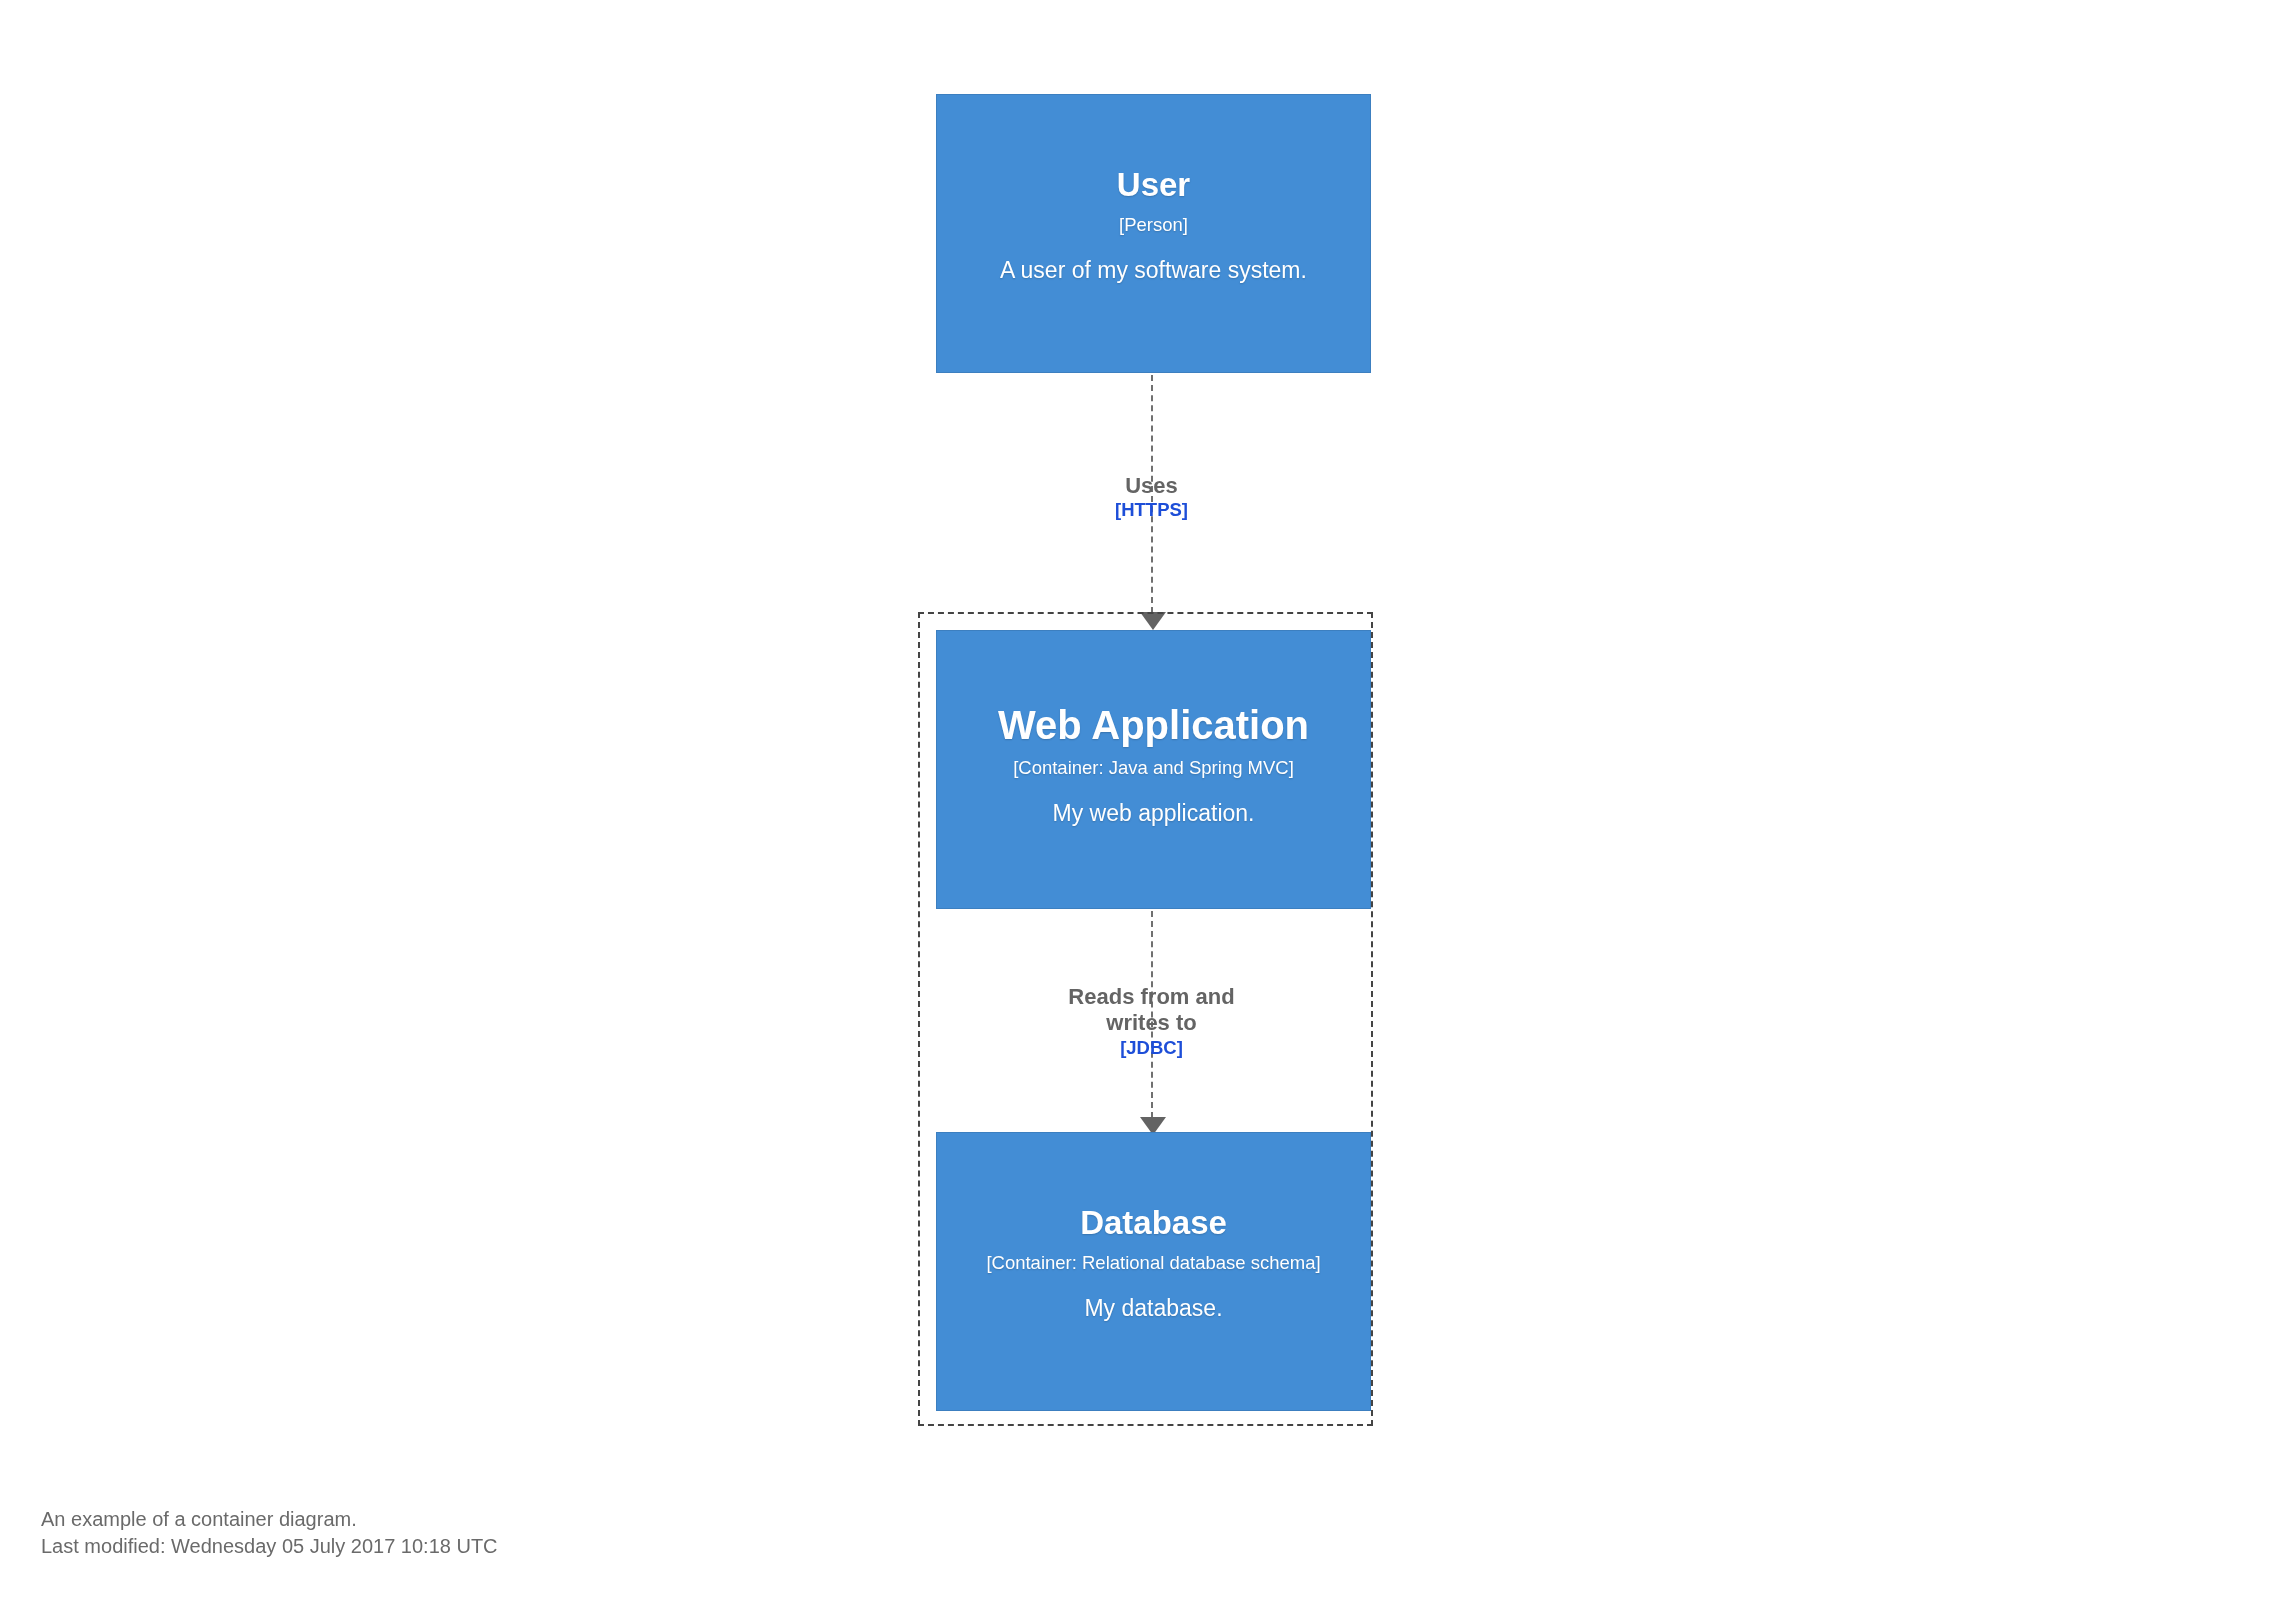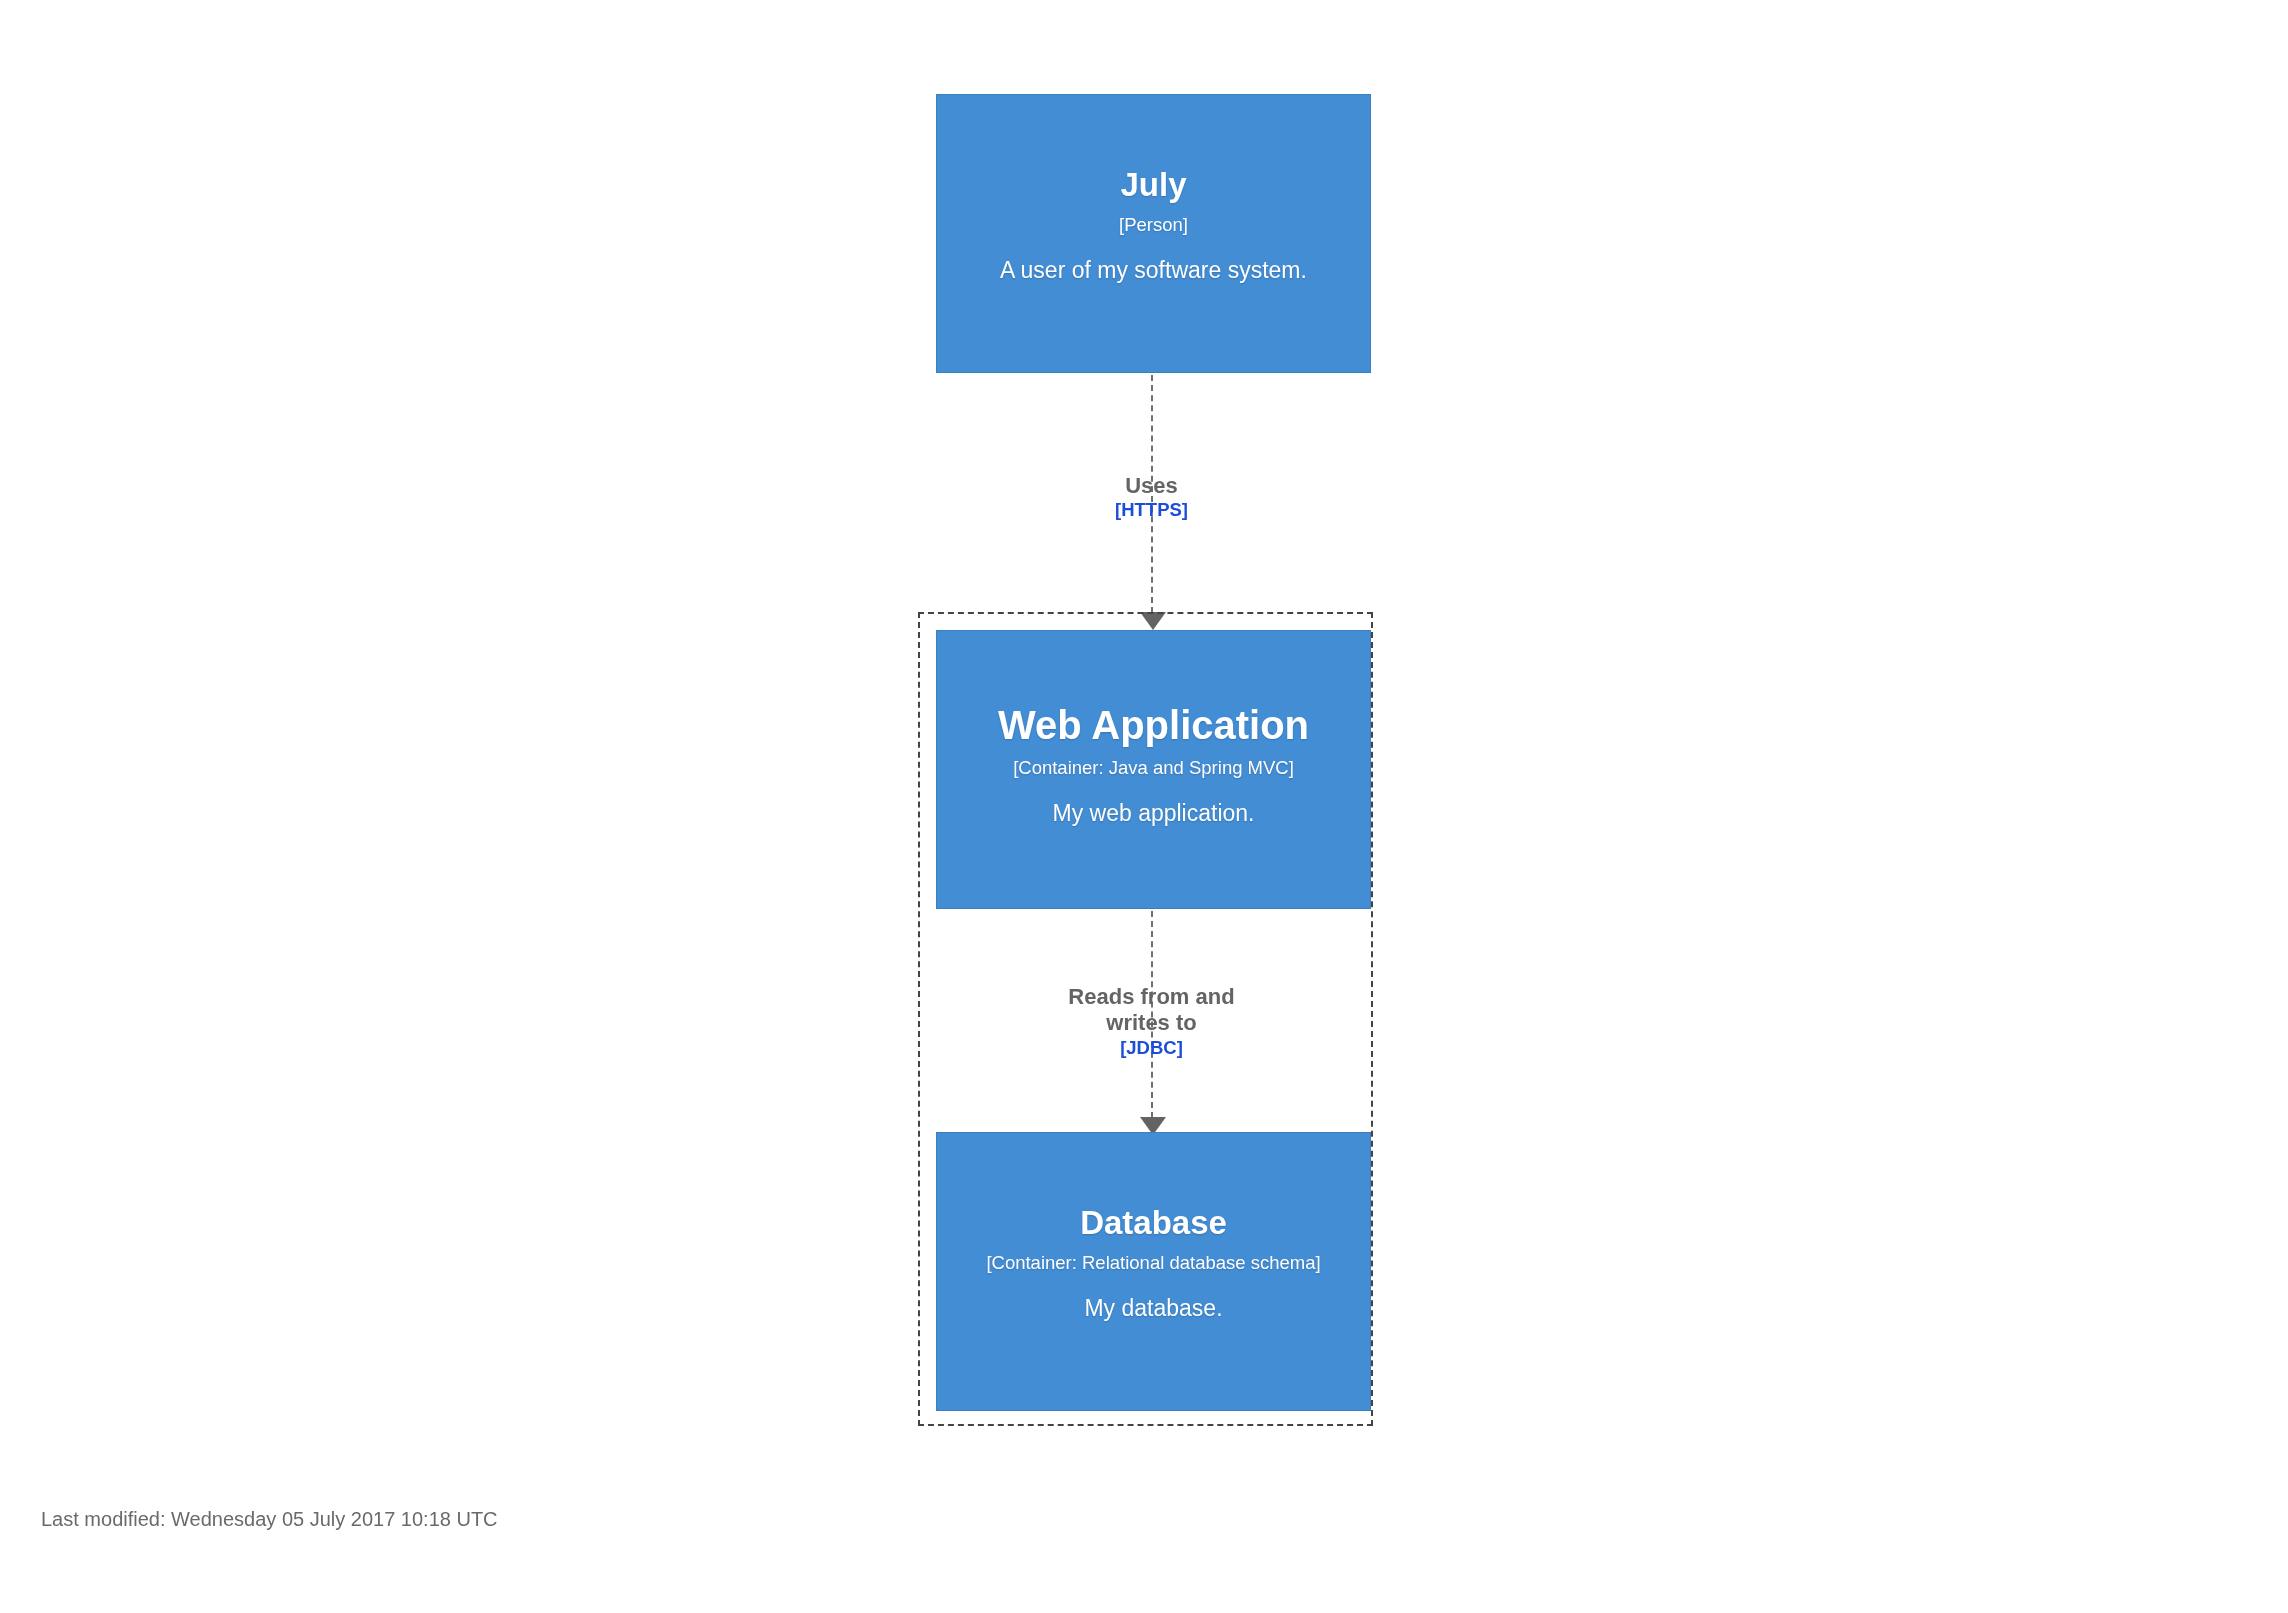--- a/index.html
+++ b/index.html
@@ -169,21 +169,21 @@
     line-height: 1.35;
     margin: 0;
   }
 </style>
 </head>
 <body>
 
 <div class="canvas">
 
   <div class="node" id="node-user">
-    <div class="node-name">July</div>
+    <div class="node-name">User</div>
     <div class="node-tech">[Person]</div>
     <div class="node-desc">A user of my software system.</div>
   </div>
 
   <div class="rel-line" id="rel-uses-line"></div>
   <div class="arrowhead" id="arrow-uses"></div>
   <div class="rel-label" id="rel-uses-label">
     <div class="rel-desc">Uses</div>
     <div class="rel-tech">[HTTPS]</div>
   </div>
@@ -204,17 +204,18 @@
     <div class="rel-tech">[JDBC]</div>
   </div>
 
   <div class="node" id="node-database">
     <div class="node-name">Database</div>
     <div class="node-tech">[Container: Relational database schema]</div>
     <div class="node-desc">My database.</div>
   </div>
 
   <div id="caption">
+    <div class="caption-sub">An example of a container diagram.</div>
     <div class="caption-sub">Last modified: Wednesday 05 July 2017 10:18 UTC</div>
   </div>
 
 </div>
 
 
 </body></html>

